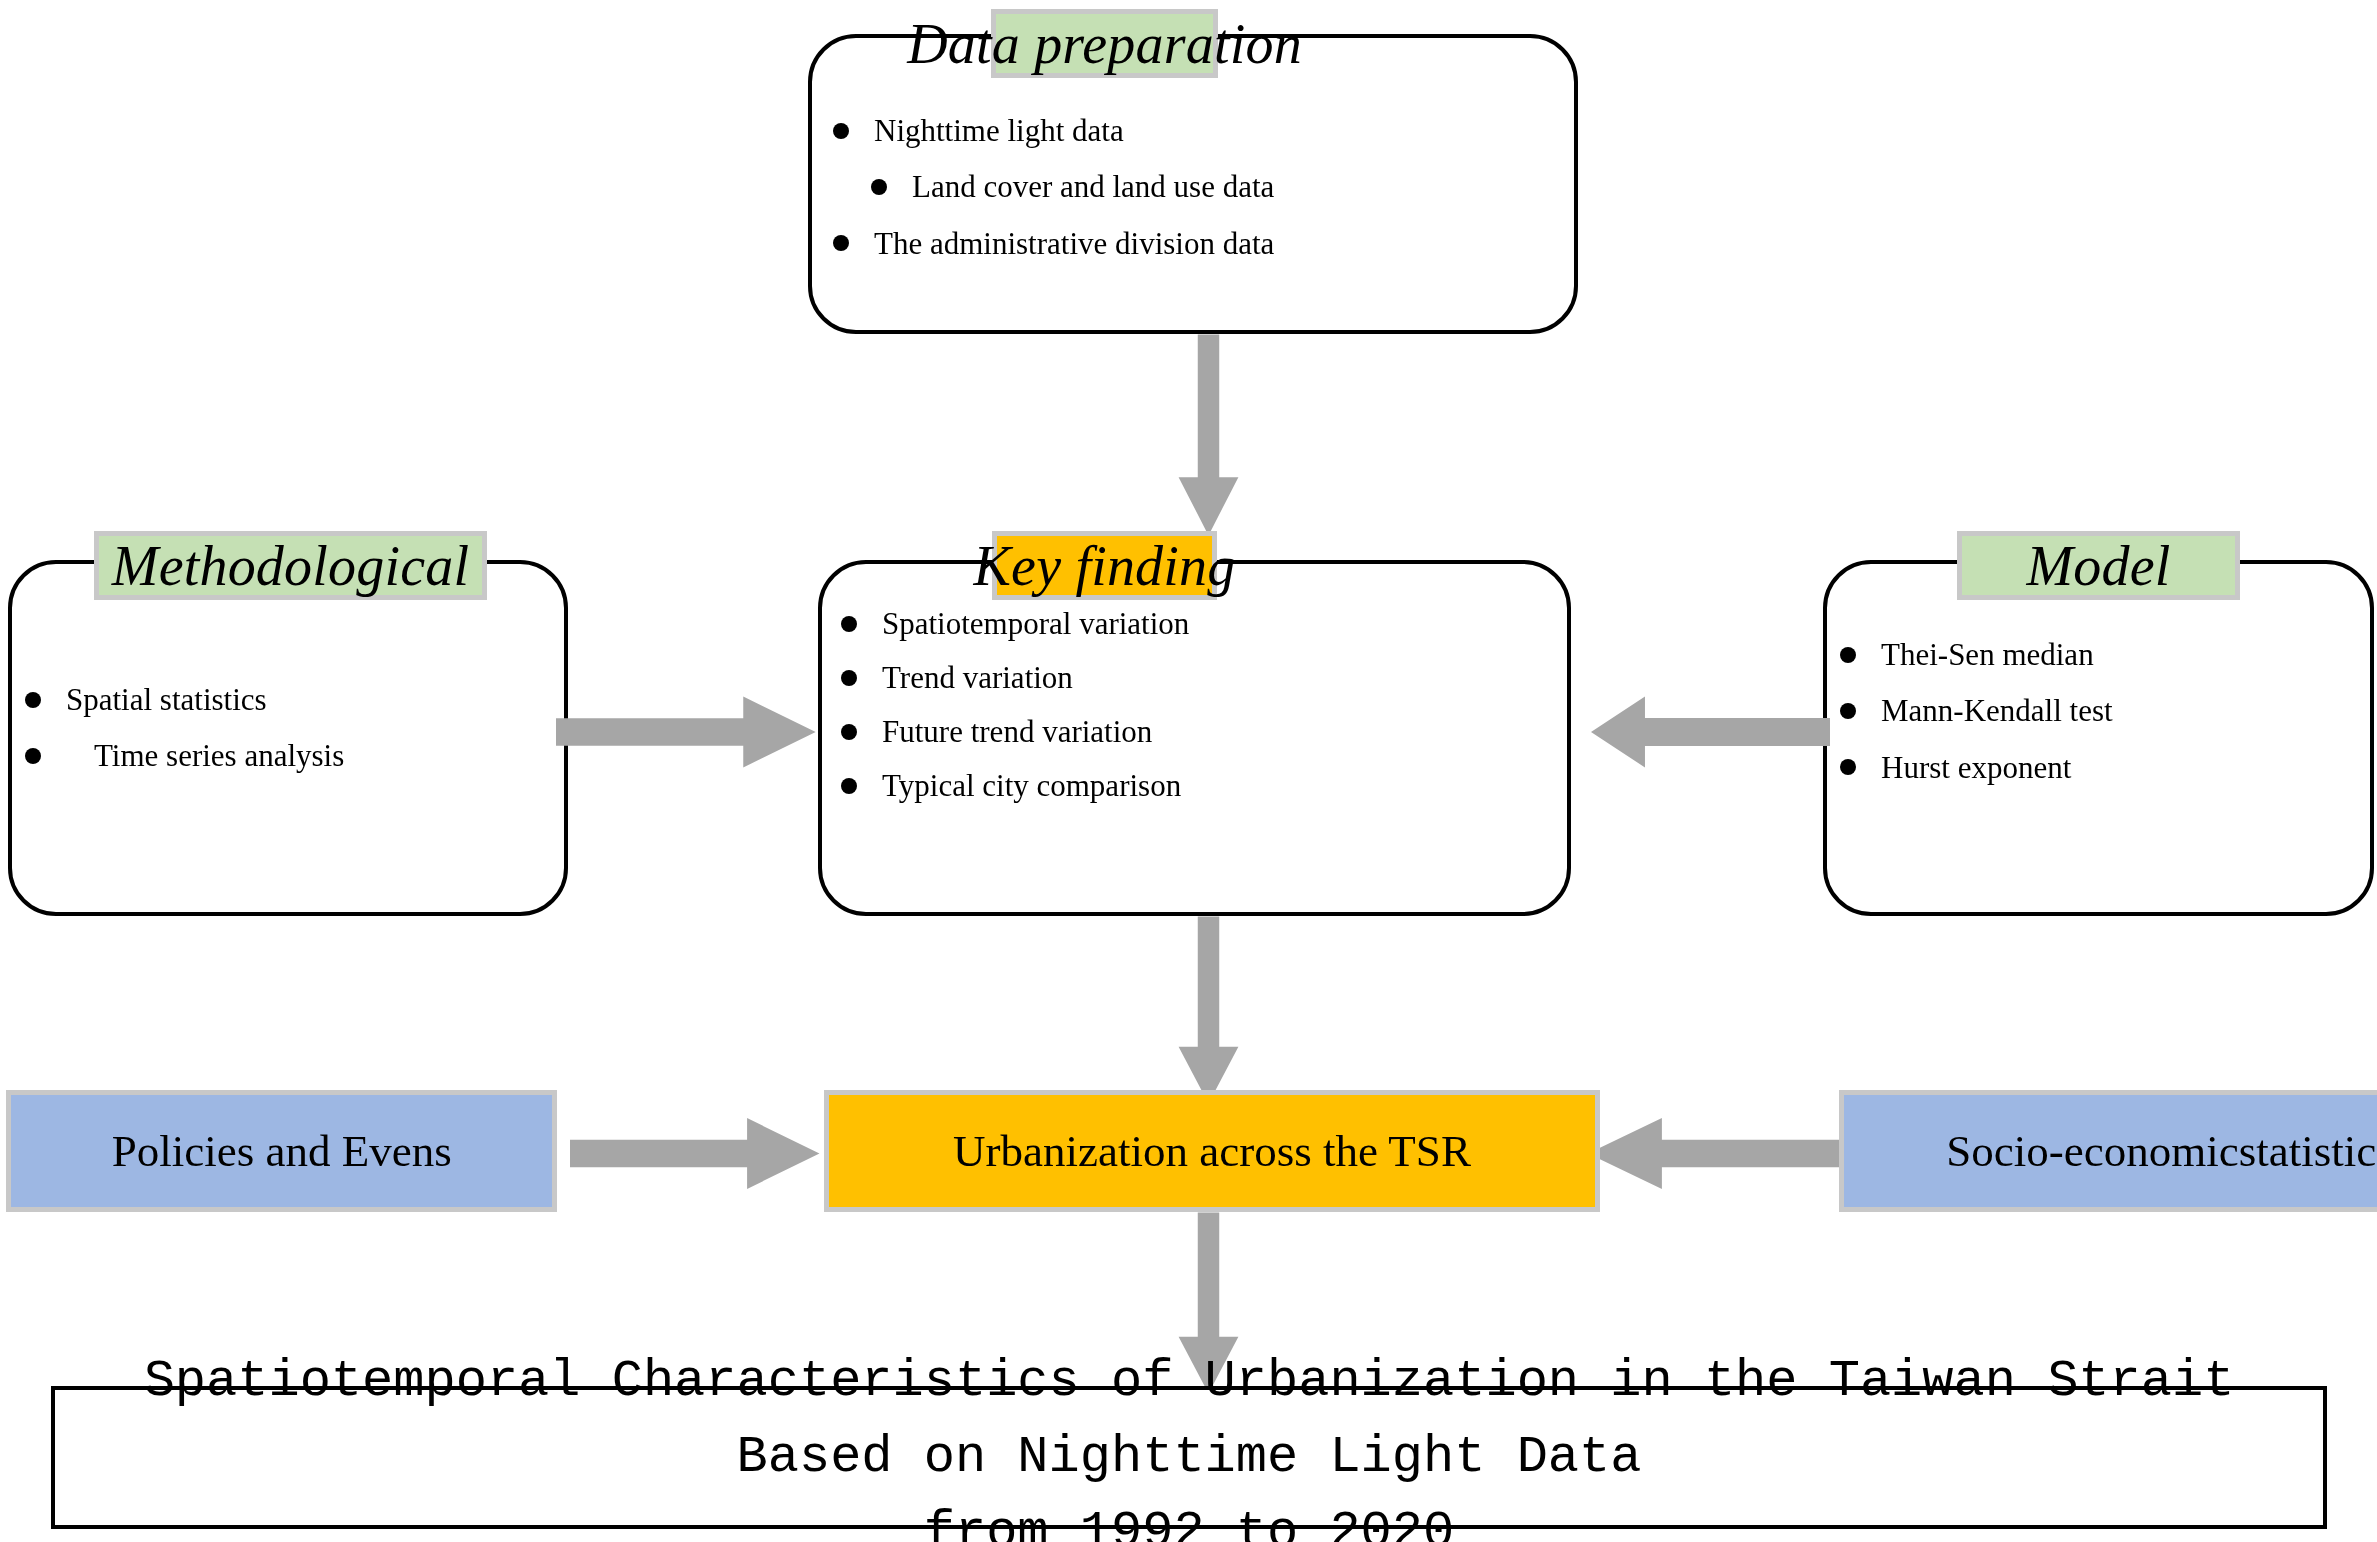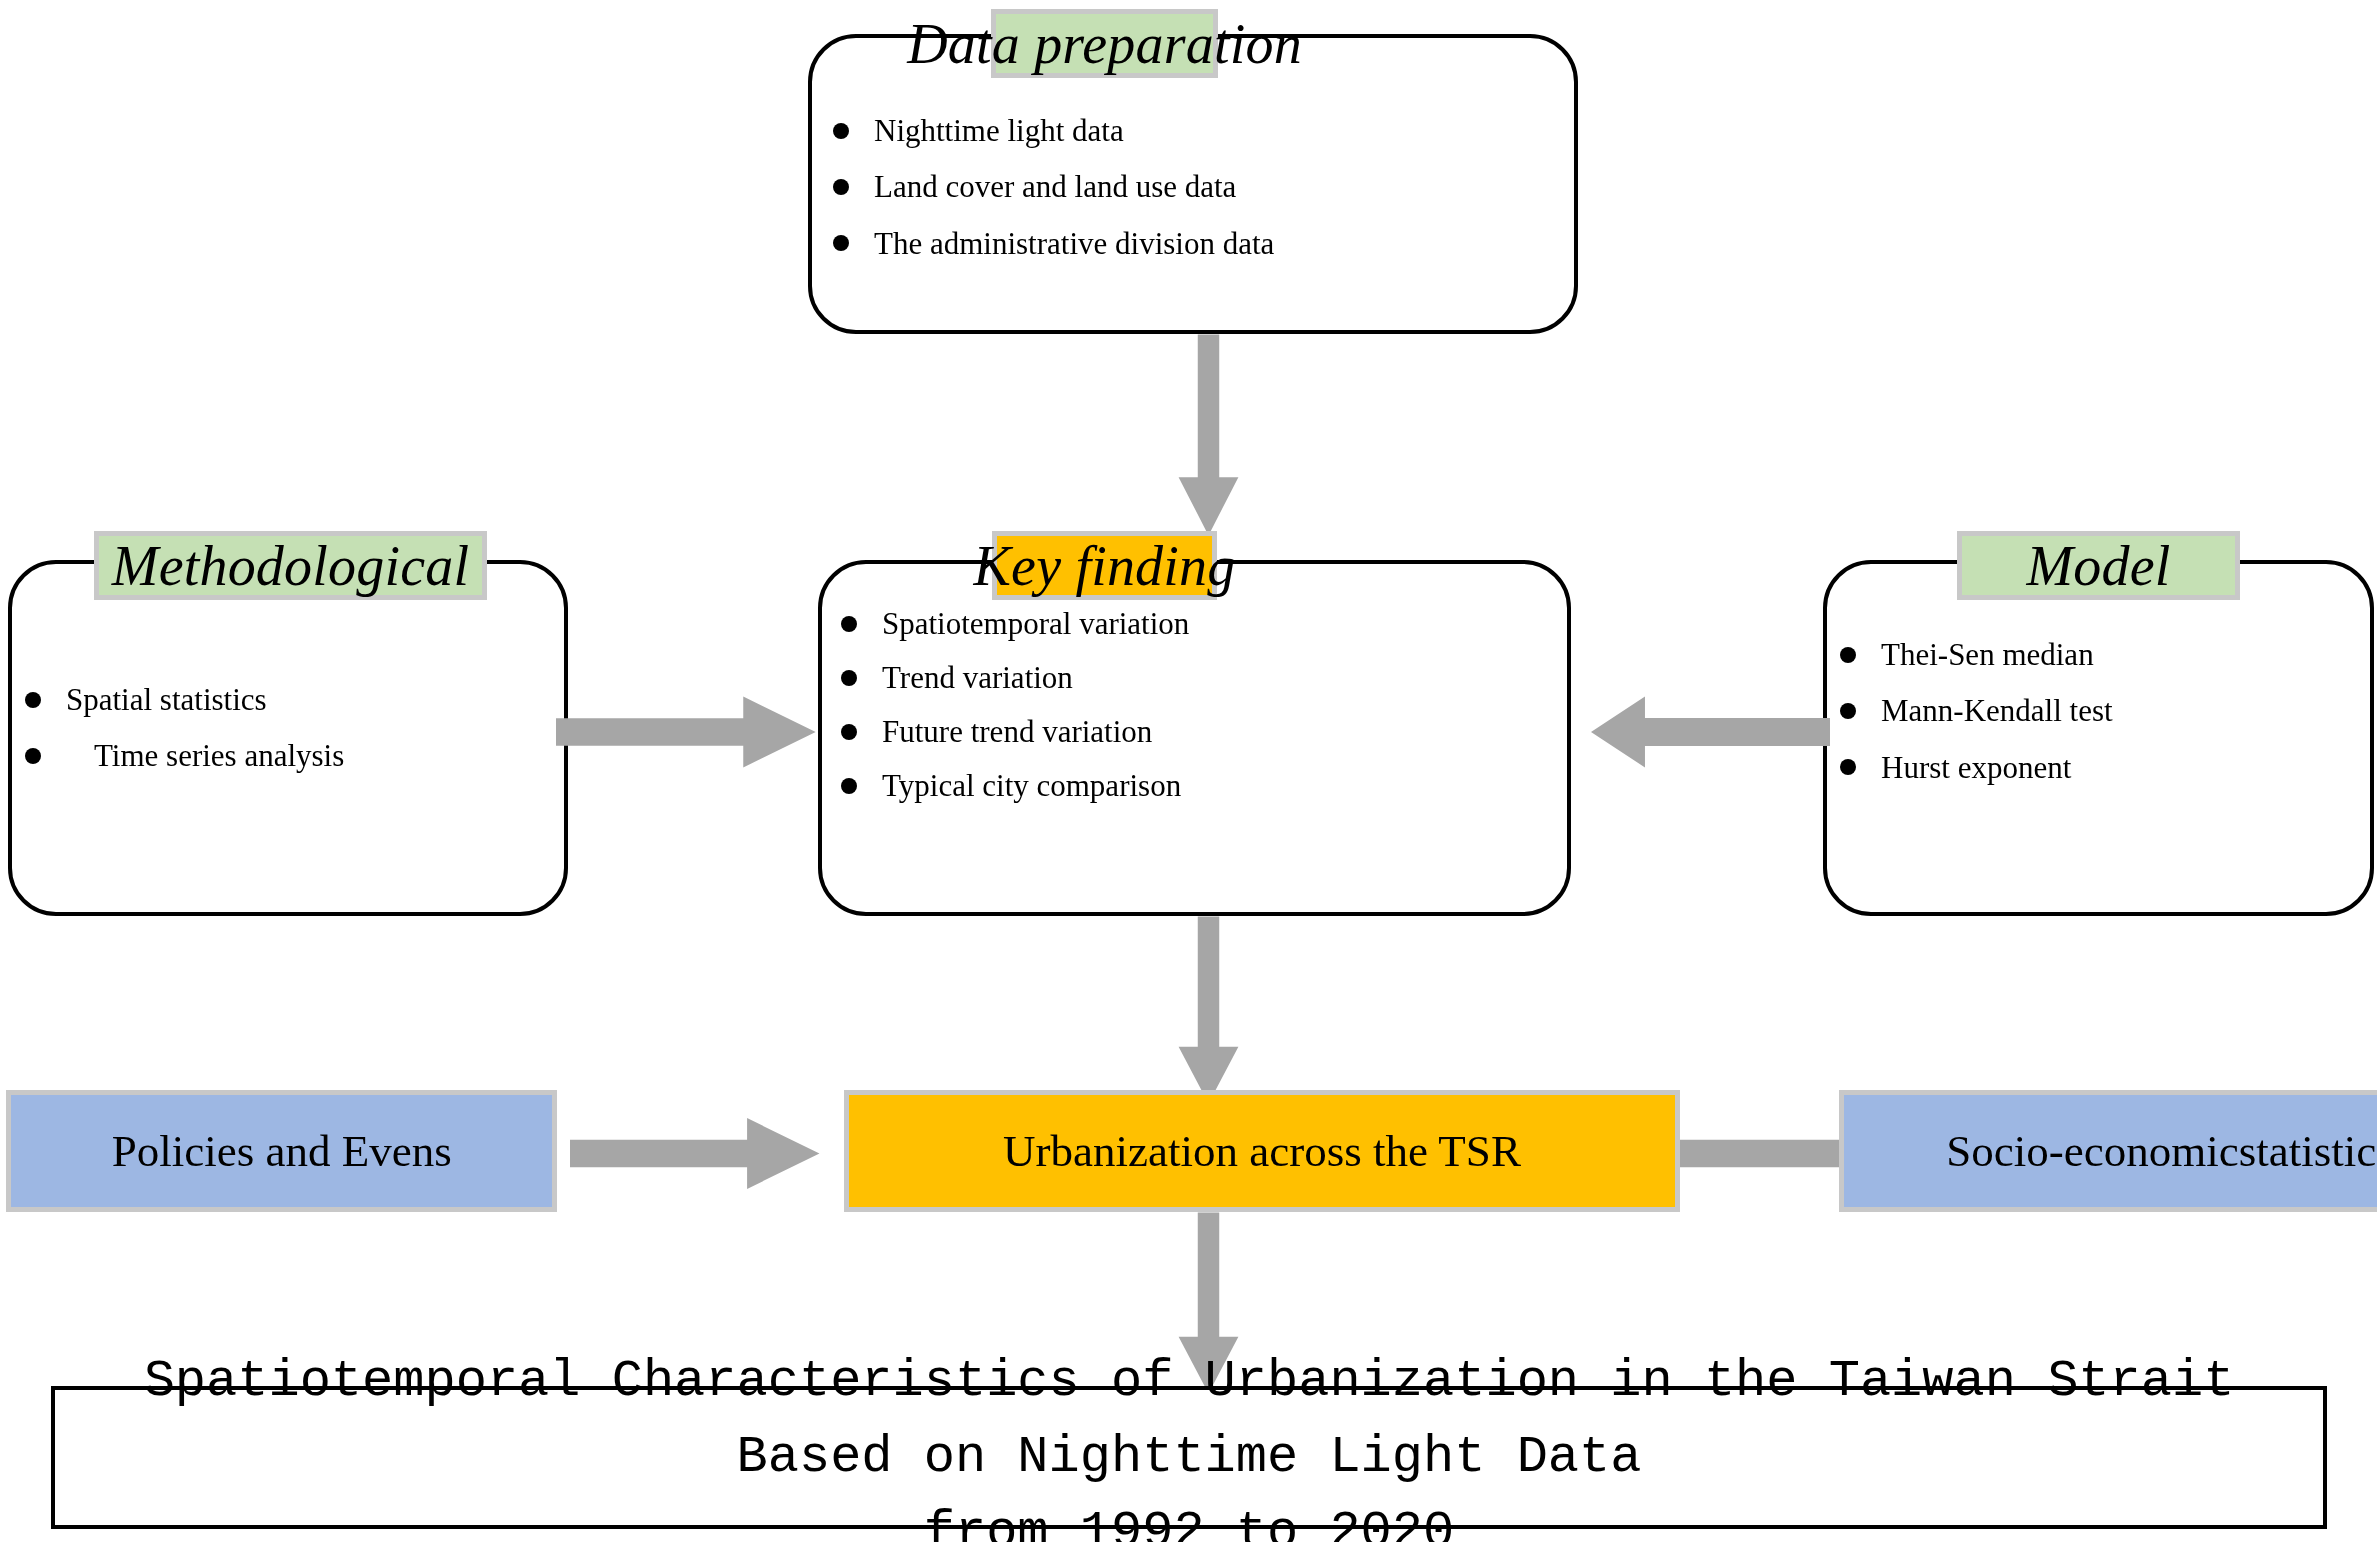--- a/index.html
+++ b/index.html
@@ -128,21 +128,21 @@
 
   <div class="chip chip-green" style="left:991px; top:9.2px; width:227px; height:69px;">
     <span class="chip-label">Data preparation</span>
   </div>
 
   <ul class="bullets" style="left:833px; top:115px;">
     <li>
       <span class="dot"></span>
       <span>Nighttime light data</span>
     </li>
-    <li style="margin-top:25.4px;">
+    <li style="margin-top:25.4px;justify-content:flex-end;">
       <span class="dot"></span>
       <span>Land cover and land use data</span>
     </li>
     <li style="margin-top:25.4px;">
       <span class="dot"></span>
       <span>The administrative division data</span>
     </li>
   </ul>
 
   <div class="arrow" style="left:1174px; top:334px; width:69px; height:205px;">
@@ -235,21 +235,21 @@
   <div class="flat flat-blue" style="left:6.2px; top:1090px; width:551px; height:77px; height:122px; top:1090px;">
     <span>Policies and Evens</span>
   </div>
 
   <div class="arrow" style="left:570px; top:1115px; width:251px; height:77px;">
     <svg width="251" height="77" viewBox="0 0 326 100">
       <path d="M0,32 L230,32 L230,4 L324,50 L230,96 L230,68 L0,68 Z" fill="#a6a6a6"></path>
     </svg>
   </div>
 
-  <div class="flat flat-orange" style="left:824px; top:1090px; width:836px; height:122px;margin-left:20px;">
+  <div class="flat flat-orange" style="left:824px; top:1090px; width:776px; height:122px;">
     <span>Urbanization across the TSR</span>
   </div>
 
   <div class="arrow" style="left:1588px; top:1115px; width:254px; height:77px;">
     <svg width="254" height="77" viewBox="0 0 330 100">
       <path d="M330,32 L96,32 L96,4 L0,50 L96,96 L96,68 L330,68 Z" fill="#a6a6a6"></path>
     </svg>
   </div>
 
   <div class="flat flat-blue" style="left:1839px; top:1090px; width:646px; height:122px; flex-direction:row;padding-left:16px;">

